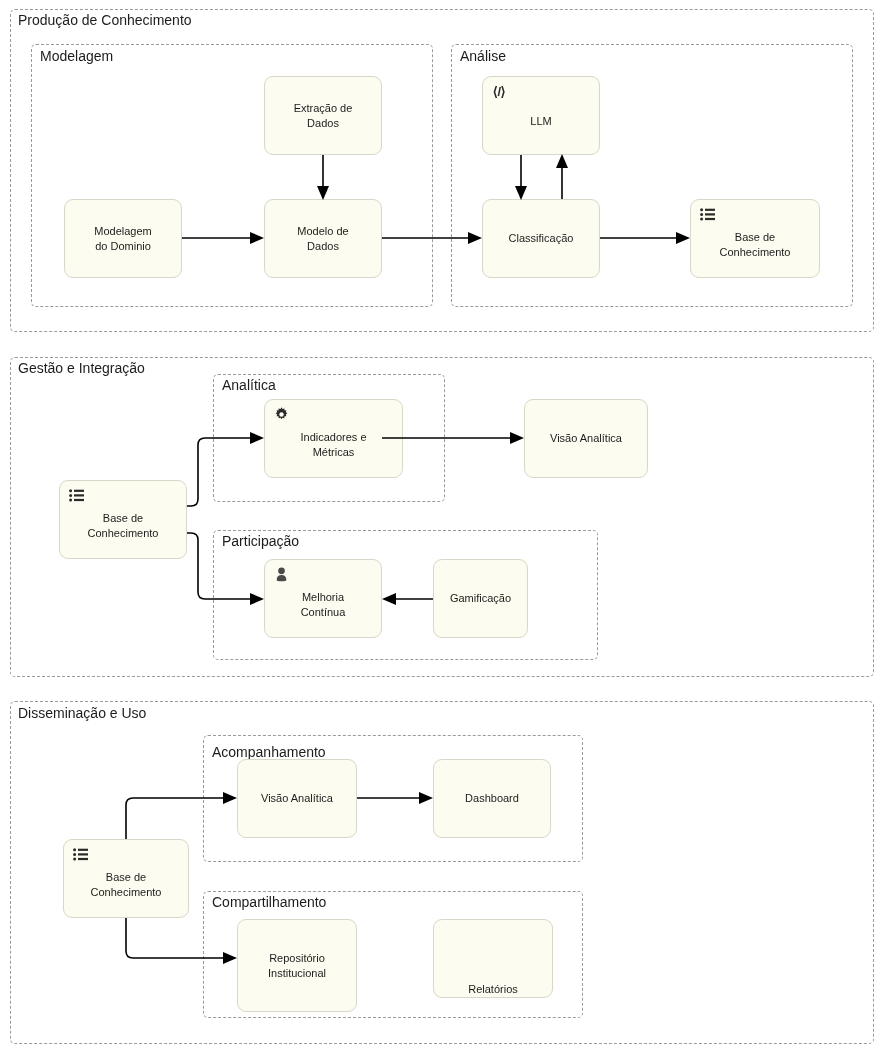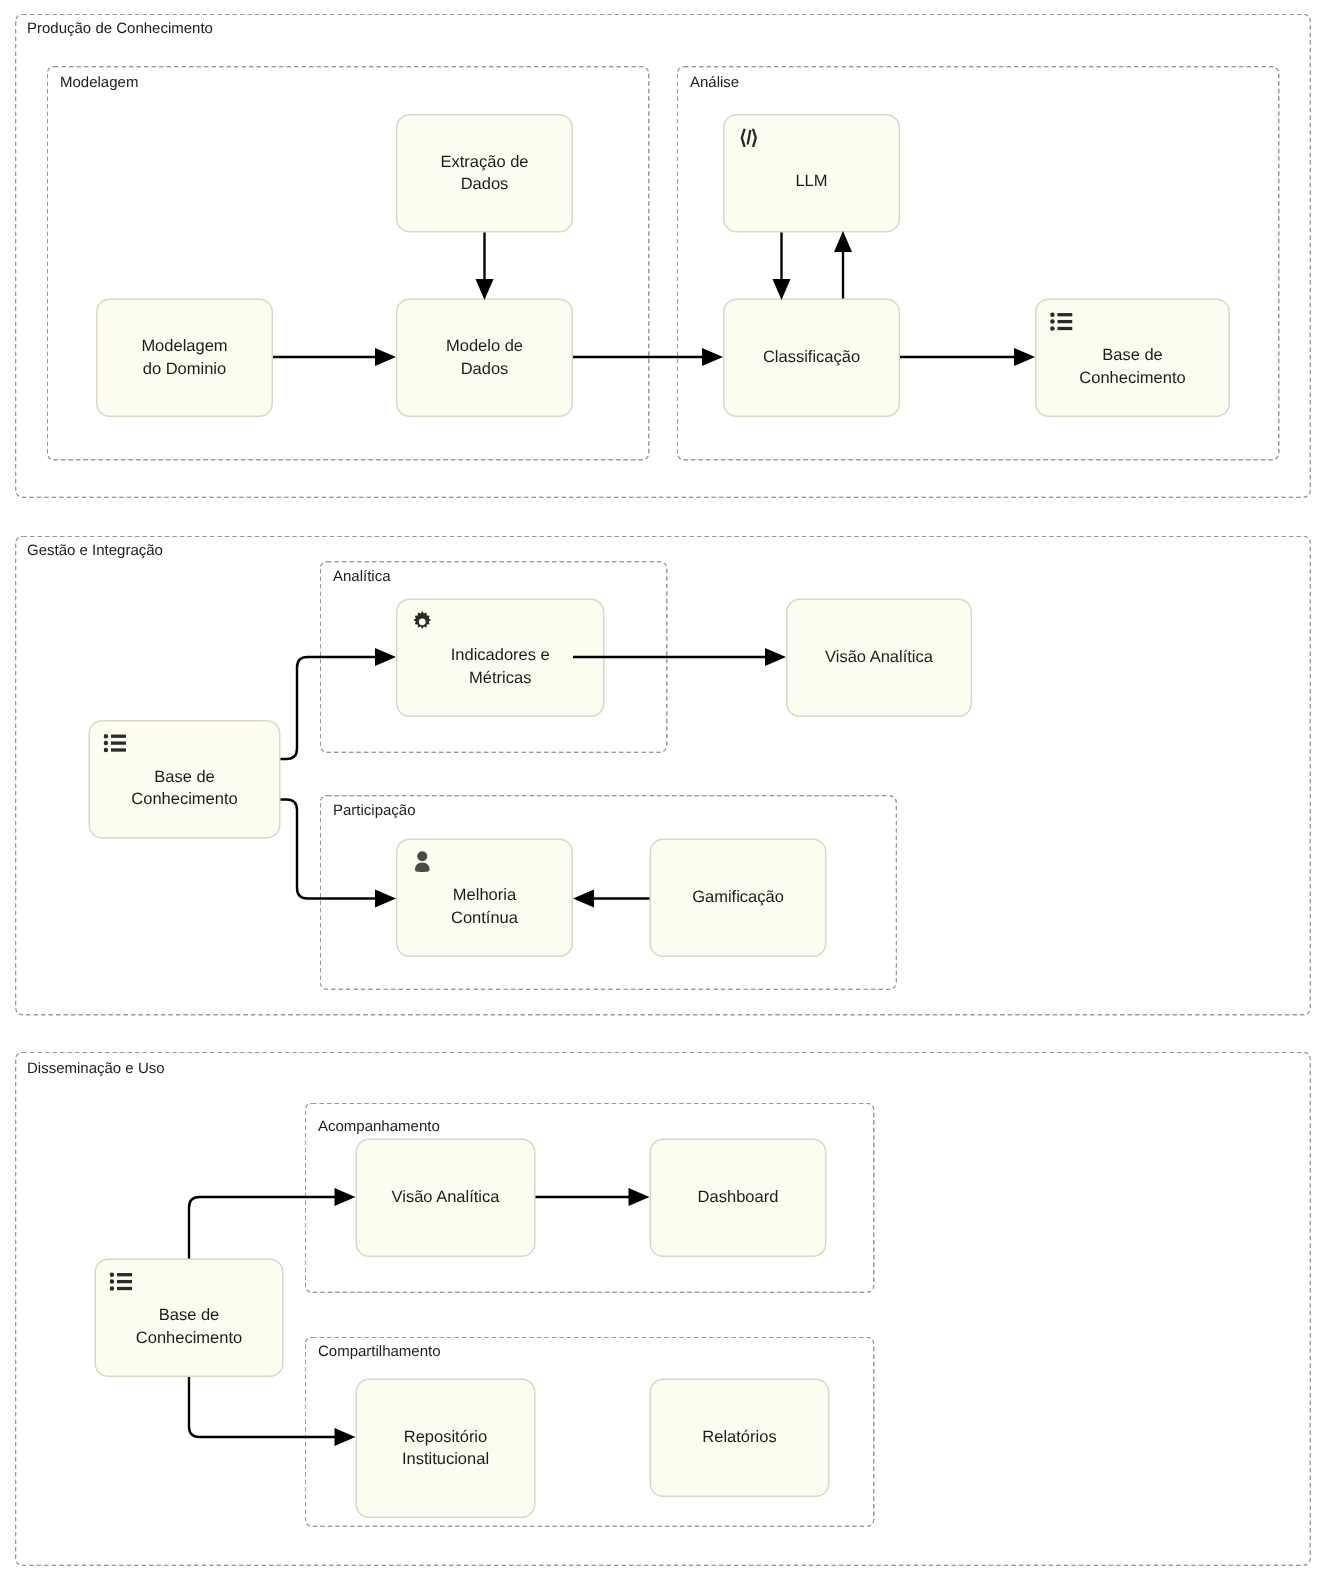--- a/index.html
+++ b/index.html
@@ -1,21 +1,21 @@
 <!DOCTYPE html>
 <html><head>
 <meta charset="utf-8">
 <style>
   html,body{margin:0;padding:0;background:#ffffff;}
   body{width:882px;height:1051px;overflow:hidden;
        font-family:"Liberation Sans","DejaVu Sans",sans-serif;}
   #stage{position:relative;width:882px;height:1051px;background:#ffffff;}
 
   .group{position:absolute;border:1px dashed #9a9a9a;border-radius:5px;background:transparent;}
-  .group-label{position:absolute;font-size:10px;color:#1c1c1c;
+  .group-label{position:absolute;font-size:14px;color:#1c1c1c;
                background:#ffffff;padding:0 4px;line-height:14px;white-space:nowrap;}
 
   .node{position:absolute;background:#fdfcf0;border:1px solid #d9d7c8;border-radius:9px;
         box-sizing:border-box;display:flex;align-items:center;justify-content:center;}
   .node .label{font-size:11px;color:#1c1c1c;line-height:15px;text-align:center;
                white-space:pre-line;padding:0 4px;}
   .node .nicon{position:absolute;left:8px;top:6px;width:16px;height:16px;
                display:flex;align-items:center;justify-content:center;}
   .node.hasicon .label{transform:translateY(6px);}
 
@@ -127,21 +127,21 @@
     <span class="nicon">
       <svg class="ico-user" width="13" height="15" viewBox="0 0 14 16">
         <circle cx="7" cy="4" r="3.6" fill="#4a4a4a"></circle>
         <path fill="#4a4a4a" d="M7 8.6c-3.3 0-5.2 2.2-5.2 5.1 0 1.2 1.1 1.6 5.2 1.6s5.2-0.4 5.2-1.6c0-2.9-1.9-5.1-5.2-5.1z"></path>
       </svg>
     </span>
     <span class="label">Melhoria
 Contínua</span>
   </div>
 
-  <div class="node" style="left:433px;top:559px;width:118px;height:79px;">
+  <div class="node" style="left:433px;top:559px;width:95px;height:79px;">
     <span class="label">Gamificação</span>
   </div>
 
   <div class="group" style="left:10px;top:701px;width:862px;height:341px;"></div>
   <div class="group-label" style="left:14px;top:706px;">Disseminação e Uso</div>
 
   <div class="group" style="left:203px;top:735px;width:378px;height:125px;"></div>
   <div class="group-label" style="left:208px;top:745px;">Acompanhamento</div>
 
   <div class="group" style="left:203px;top:891px;width:378px;height:125px;"></div>
@@ -168,21 +168,21 @@
 
   <div class="node" style="left:433px;top:759px;width:118px;height:79px;">
     <span class="label">Dashboard</span>
   </div>
 
   <div class="node" style="left:237px;top:919px;width:120px;height:93px;">
     <span class="label">Repositório
 Institucional</span>
   </div>
 
-  <div class="node" style="left:433px;top:919px;width:120px;height:79px;">
+  <div class="node" style="left:433px;top:919px;width:120px;height:79px;align-items:flex-end;">
     <span class="label">Relatórios</span>
   </div>
 
   <svg class="wires">
 
     <g>
       <path class="wire" d="M323,155 L323,190"></path>
       <polygon class="whead" points="323,200 317,186 329,186"></polygon>
     </g>
 

